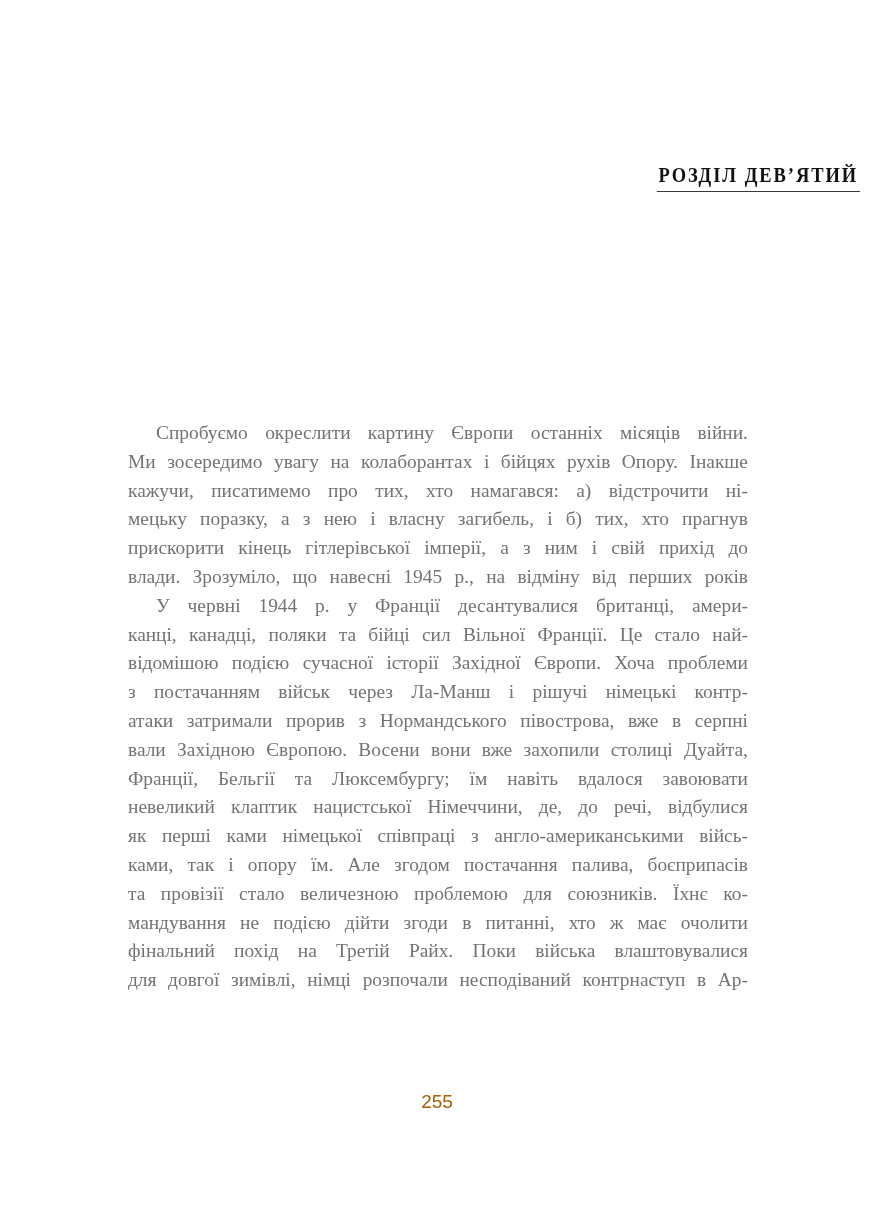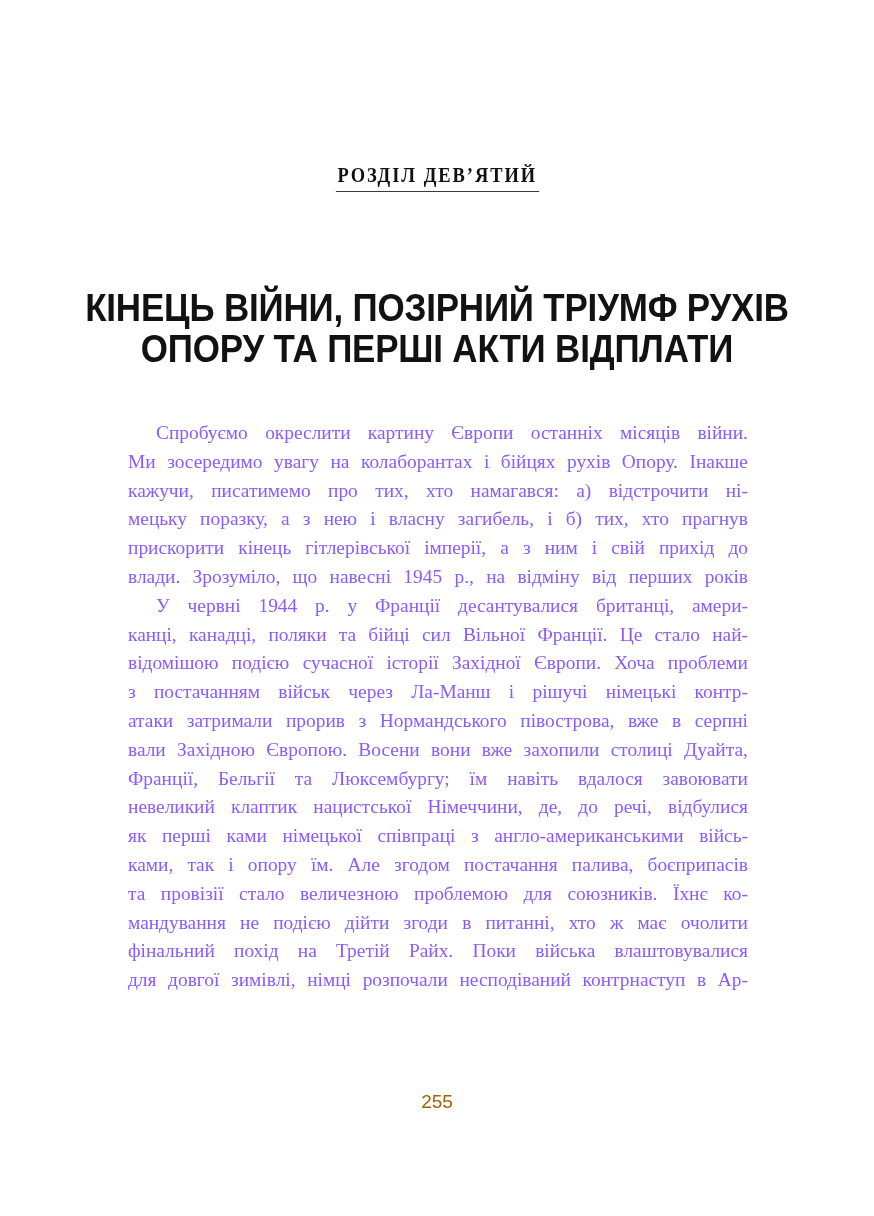--- a/index.html
+++ b/index.html
@@ -23,21 +23,21 @@
     width: 874px;
     height: 1216px;
   }
 
   
   .chapter-label-wrap {
     position: absolute;
     left: 0;
     top: 163px;
     width: 874px;
-    text-align: center;
+    text-align: right;
   }
   .chapter-label {
     display: inline-block;
     font-family: "Liberation Serif", "DejaVu Serif", serif;
     font-weight: 700;
     font-size: 21px;
     line-height: 24px;
     letter-spacing: 2.2px;
     color: #111111;
     transform: scaleX(0.88);
@@ -76,21 +76,21 @@
   }
   .para {
     margin: 0;
   }
   
   .ln {
     height: 28.8px;
     line-height: 28.8px;
     font-size: 19.4px;
     white-space: nowrap;
-    color: #8b5cf6;
+    color: #737373;
     display: block;
   }
   .ln-just {
     display: flex;
     justify-content: space-between;
   }
   .ln-just > span {
     white-space: pre;
   }
   .ln-last {
@@ -117,24 +117,20 @@
 </style>
 </head>
 <body>
 
 <div class="page">
 
   <div class="chapter-label-wrap">
     <div class="chapter-label">РОЗДІЛ ДЕВ’ЯТИЙ</div>
   </div>
 
-  <div class="title-wrap">
-    <div class="title-line">КІНЕЦЬ ВІЙНИ, ПОЗІРНИЙ ТРІУМФ РУХІВ</div>
-    <div class="title-line">ОПОРУ ТА ПЕРШІ АКТИ ВІДПЛАТИ</div>
-  </div>
 
   <div class="body-block" id="body-block">
       <div class="para">
         <div class="ln ln-just">
           <span><span class="indent"></span>Спробуємо</span>
           <span>окреслити</span>
           <span>картину</span>
           <span>Європи</span>
           <span>останніх</span>
           <span>місяців</span>

